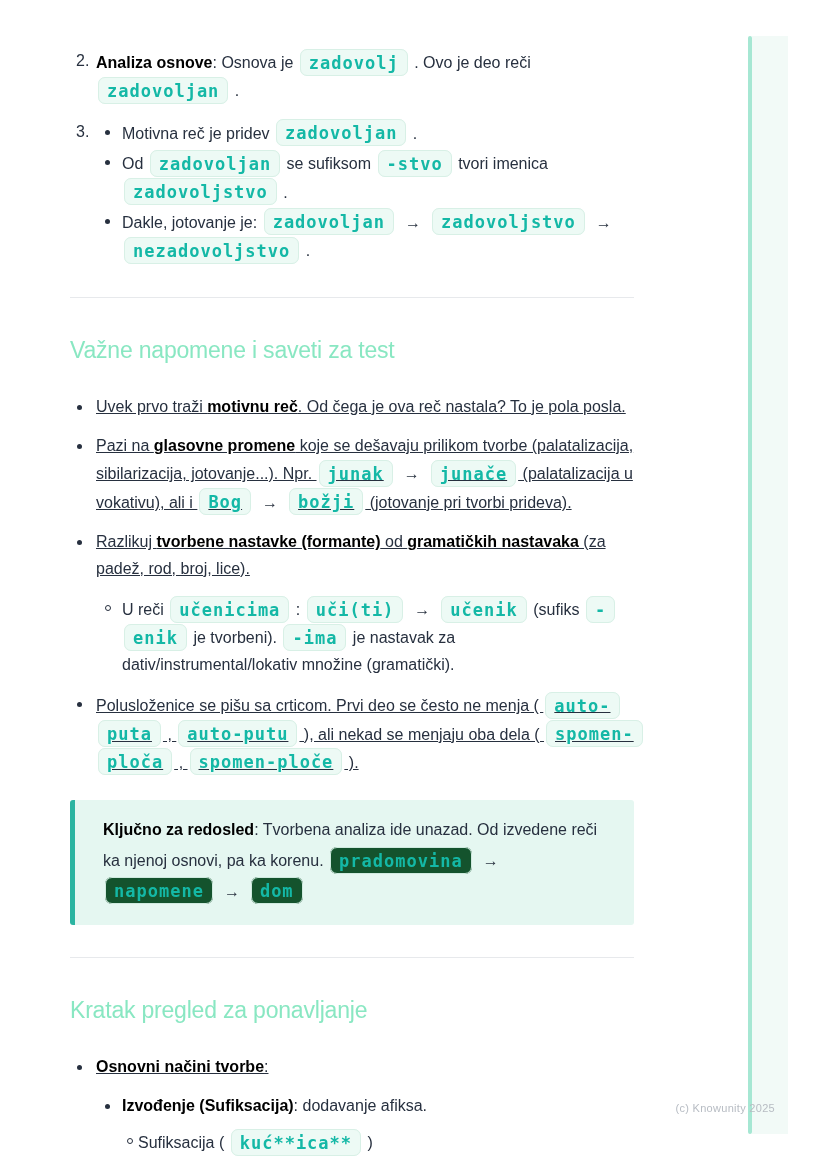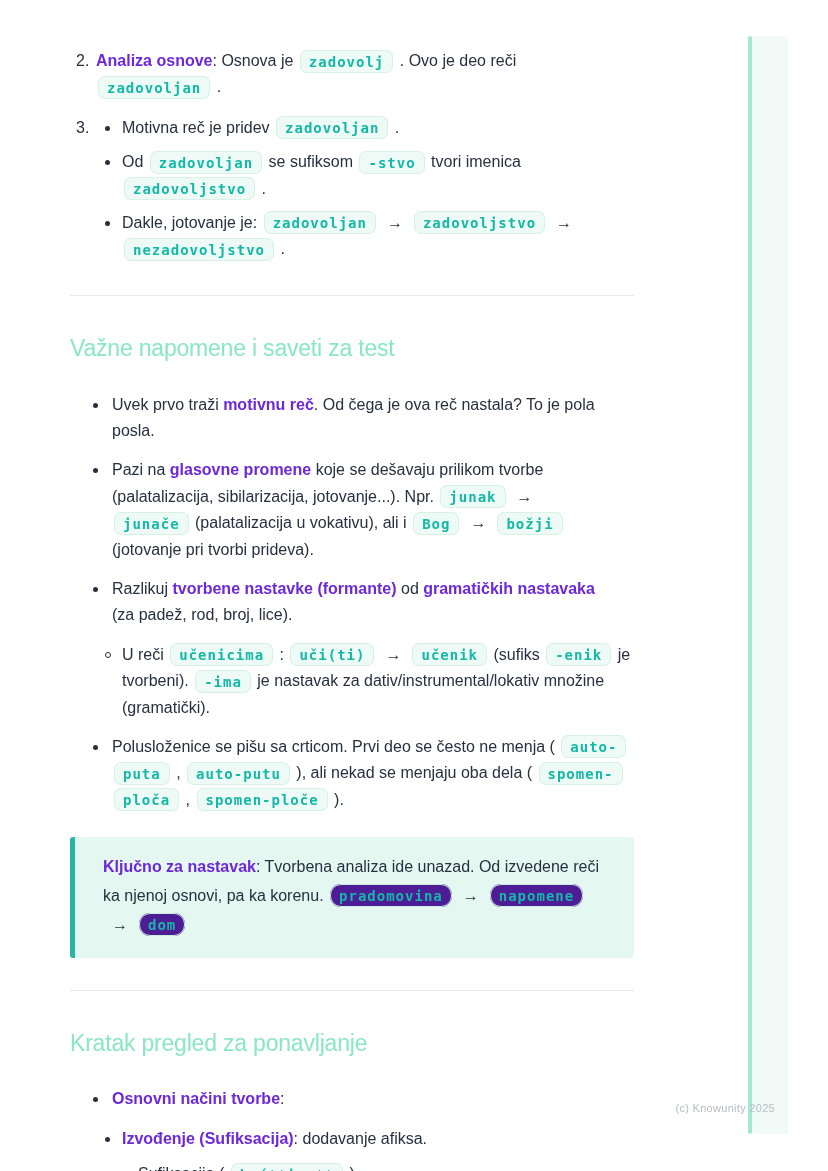--- a/index.html
+++ b/index.html
@@ -8,51 +8,51 @@
     background:#ffffff; color:#27303f;
     font-family:"Liberation Sans", sans-serif;
   }
   .content {
     position:absolute; left:70px; top:34px; width:564px;
     font-size:16px; line-height:1.65;
   }
   .row { position:relative; margin:10px 0; }
   .row.oli { padding-left:26px; margin:14px 0; }
   .row.oli .marker { position:absolute; left:6px; top:0; font-weight:400; }
-  .row.li.d1 { padding-left:26px; margin:13px 16px; }
-  .row.li.d2 { padding-left:52px; margin:8px 0; }
+  .row.li.d1 { padding-left:26px; margin:13px 0;text-decoration:underline; }
+  .row.li.d2 { padding-left:52px; margin:2px 0; }
   .row.li.d3 { padding-left:68px; margin:9px 0; }
   .row.tight { margin-top:2px; }
   .bullet { position:absolute; border-radius:50%; }
   .li.d1 .bullet { left:7px; }
   .li.d2 .bullet { left:35px; }
   .li.d3 .bullet { left:57px; }
   .bullet.disc { width:5px; height:5px; background:#27303f; top:11px; }
   .bullet.circle { width:4px; height:4px; background:transparent; border:1.5px solid #27303f; top:10px; }
-  strong.seg-bold { font-weight:700; color:#6d28d9; }
+  strong.seg-bold { font-weight:700; color:#000000; }
   code.badge {
     font-family:"DejaVu Sans Mono", monospace;
-    font-size:14px; font-weight:700; letter-spacing:1px;
+    font-size:17px; font-weight:700; letter-spacing:1px;
     color:#14b8a6; background:#edfaf5;
     border:1px solid #d8f0e6; border-radius:7px;
     padding:2.5px 8px; margin:0 2px;
     box-decoration-break:clone; -webkit-box-decoration-break:clone;
     white-space:normal; vertical-align:baseline;
   }
   .arrow { display:inline-block; margin:0 9px; color:#2b3442; }
   h2.section-heading {
     color:#89e7c2; font-size:23px; font-weight:400;
     margin:34px 0 24px; letter-spacing:-0.2px;
   }
   .divider { height:1px; background:#e7e9ec; margin:32px 0 30px; }
   .callout {
     background:#e5f7f1; border-left:5px solid #2bb4a1; border-radius:3px;
     padding:16px 24px 18px 28px; margin:24px 0 0 0; line-height:1.8;
   }
-  .callout code.badge { background:#4c1d95; border-color:#cfeadf;border-radius:11px; }
+  .callout code.badge { background:#14532d; border-color:#cfeadf; }
   .edge-strip {
     position:absolute; left:752px; top:36px; width:36px; height:1098px;
     background:#f2faf7; z-index:0;
   }
   .scroll-line {
     position:absolute; left:748px; top:36px; width:4px; height:1098px;
     background:#a6e7d3; border-radius:2px; z-index:1;
   }
   .footer {
     position:absolute; top:1102px; right:53px; z-index:2;
@@ -72,21 +72,21 @@
     <div class="row li d2"><span class="bullet disc"></span><span class="rich"><span class="seg">Od </span><code class="badge">zadovoljan</code><span class="seg"> se sufiksom </span><code class="badge">-stvo</code><span class="seg"> tvori imenica </span><code class="badge">zadovoljstvo</code><span class="seg"> .</span></span></div>
     <div class="row li d2"><span class="bullet disc"></span><span class="rich"><span class="seg">Dakle, jotovanje je: </span><code class="badge">zadovoljan</code><span class="arrow">→</span><code class="badge">zadovoljstvo</code><span class="arrow">→</span><code class="badge">nezadovoljstvo</code><span class="seg"> .</span></span></div>
     <div class="divider"></div>
     <h2 class="section-heading">Važne napomene i saveti za test</h2>
     <div class="row li d1"><span class="bullet disc"></span><span class="rich"><span class="seg">Uvek prvo traži </span><strong class="seg-bold">motivnu reč</strong><span class="seg">. Od čega je ova reč nastala? To je pola posla.</span></span></div>
     <div class="row li d1"><span class="bullet disc"></span><span class="rich"><span class="seg">Pazi na </span><strong class="seg-bold">glasovne promene</strong><span class="seg"> koje se dešavaju prilikom tvorbe (palatalizacija, sibilarizacija, jotovanje...). Npr. </span><code class="badge">junak</code><span class="arrow">→</span><code class="badge">junače</code><span class="seg"> (palatalizacija u vokativu), ali i </span><code class="badge">Bog</code><span class="arrow">→</span><code class="badge">božji</code><span class="seg"> (jotovanje pri tvorbi prideva).</span></span></div>
     <div class="row li d1"><span class="bullet disc"></span><span class="rich"><span class="seg">Razlikuj </span><strong class="seg-bold">tvorbene nastavke (formante)</strong><span class="seg"> od </span><strong class="seg-bold">gramatičkih nastavaka</strong><span class="seg"> (za padež, rod, broj, lice).</span></span></div>
     <div class="row li d2 tight"><span class="bullet circle"></span><span class="rich"><span class="seg">U reči </span><code class="badge">učenicima</code><span class="seg"> : </span><code class="badge">uči(ti)</code><span class="arrow">→</span><code class="badge">učenik</code><span class="seg"> (sufiks </span><code class="badge">-enik</code><span class="seg"> je tvorbeni). </span><code class="badge">-ima</code><span class="seg"> je nastavak za dativ/instrumental/lokativ množine (gramatički).</span></span></div>
     <div class="row li d1"><span class="bullet disc"></span><span class="rich"><span class="seg">Polusloženice se pišu sa crticom. Prvi deo se često ne menja ( </span><code class="badge">auto-puta</code><span class="seg"> , </span><code class="badge">auto-putu</code><span class="seg"> ), ali nekad se menjaju oba dela ( </span><code class="badge">spomen-ploča</code><span class="seg"> , </span><code class="badge">spomen-ploče</code><span class="seg"> ).</span></span></div>
     <div class="callout">
-      <div class="rich"><strong class="seg-bold">Ključno za nastavak</strong><span class="seg">: Tvorbena analiza ide unazad. Od izvedene reči ka njenoj osnovi, pa ka korenu. </span><code class="badge">pradomovina</code><span class="arrow">→</span><code class="badge">napomene</code><span class="arrow">→</span><code class="badge">dom</code></div>
+      <div class="rich"><strong class="seg-bold">Ključno za redosled</strong><span class="seg">: Tvorbena analiza ide unazad. Od izvedene reči ka njenoj osnovi, pa ka korenu. </span><code class="badge">pradomovina</code><span class="arrow">→</span><code class="badge">napomene</code><span class="arrow">→</span><code class="badge">dom</code></div>
     </div>
     <div class="divider"></div>
     <h2 class="section-heading">Kratak pregled za ponavljanje</h2>
     <div class="row li d1"><span class="bullet disc"></span><span class="rich"><strong class="seg-bold">Osnovni načini tvorbe</strong><span class="seg">:</span></span></div>
     <div class="row li d2"><span class="bullet disc"></span><span class="rich"><strong class="seg-bold">Izvođenje (Sufiksacija)</strong><span class="seg">: dodavanje afiksa.</span></span></div>
     <div class="row li d3 tight"><span class="bullet circle"></span><span class="rich"><span class="seg">Sufiksacija ( </span><code class="badge">kuć**ica**</code><span class="seg"> )</span></span></div>
   </div>
 
 <div class="footer">(c) Knowunity 2025</div>
 

